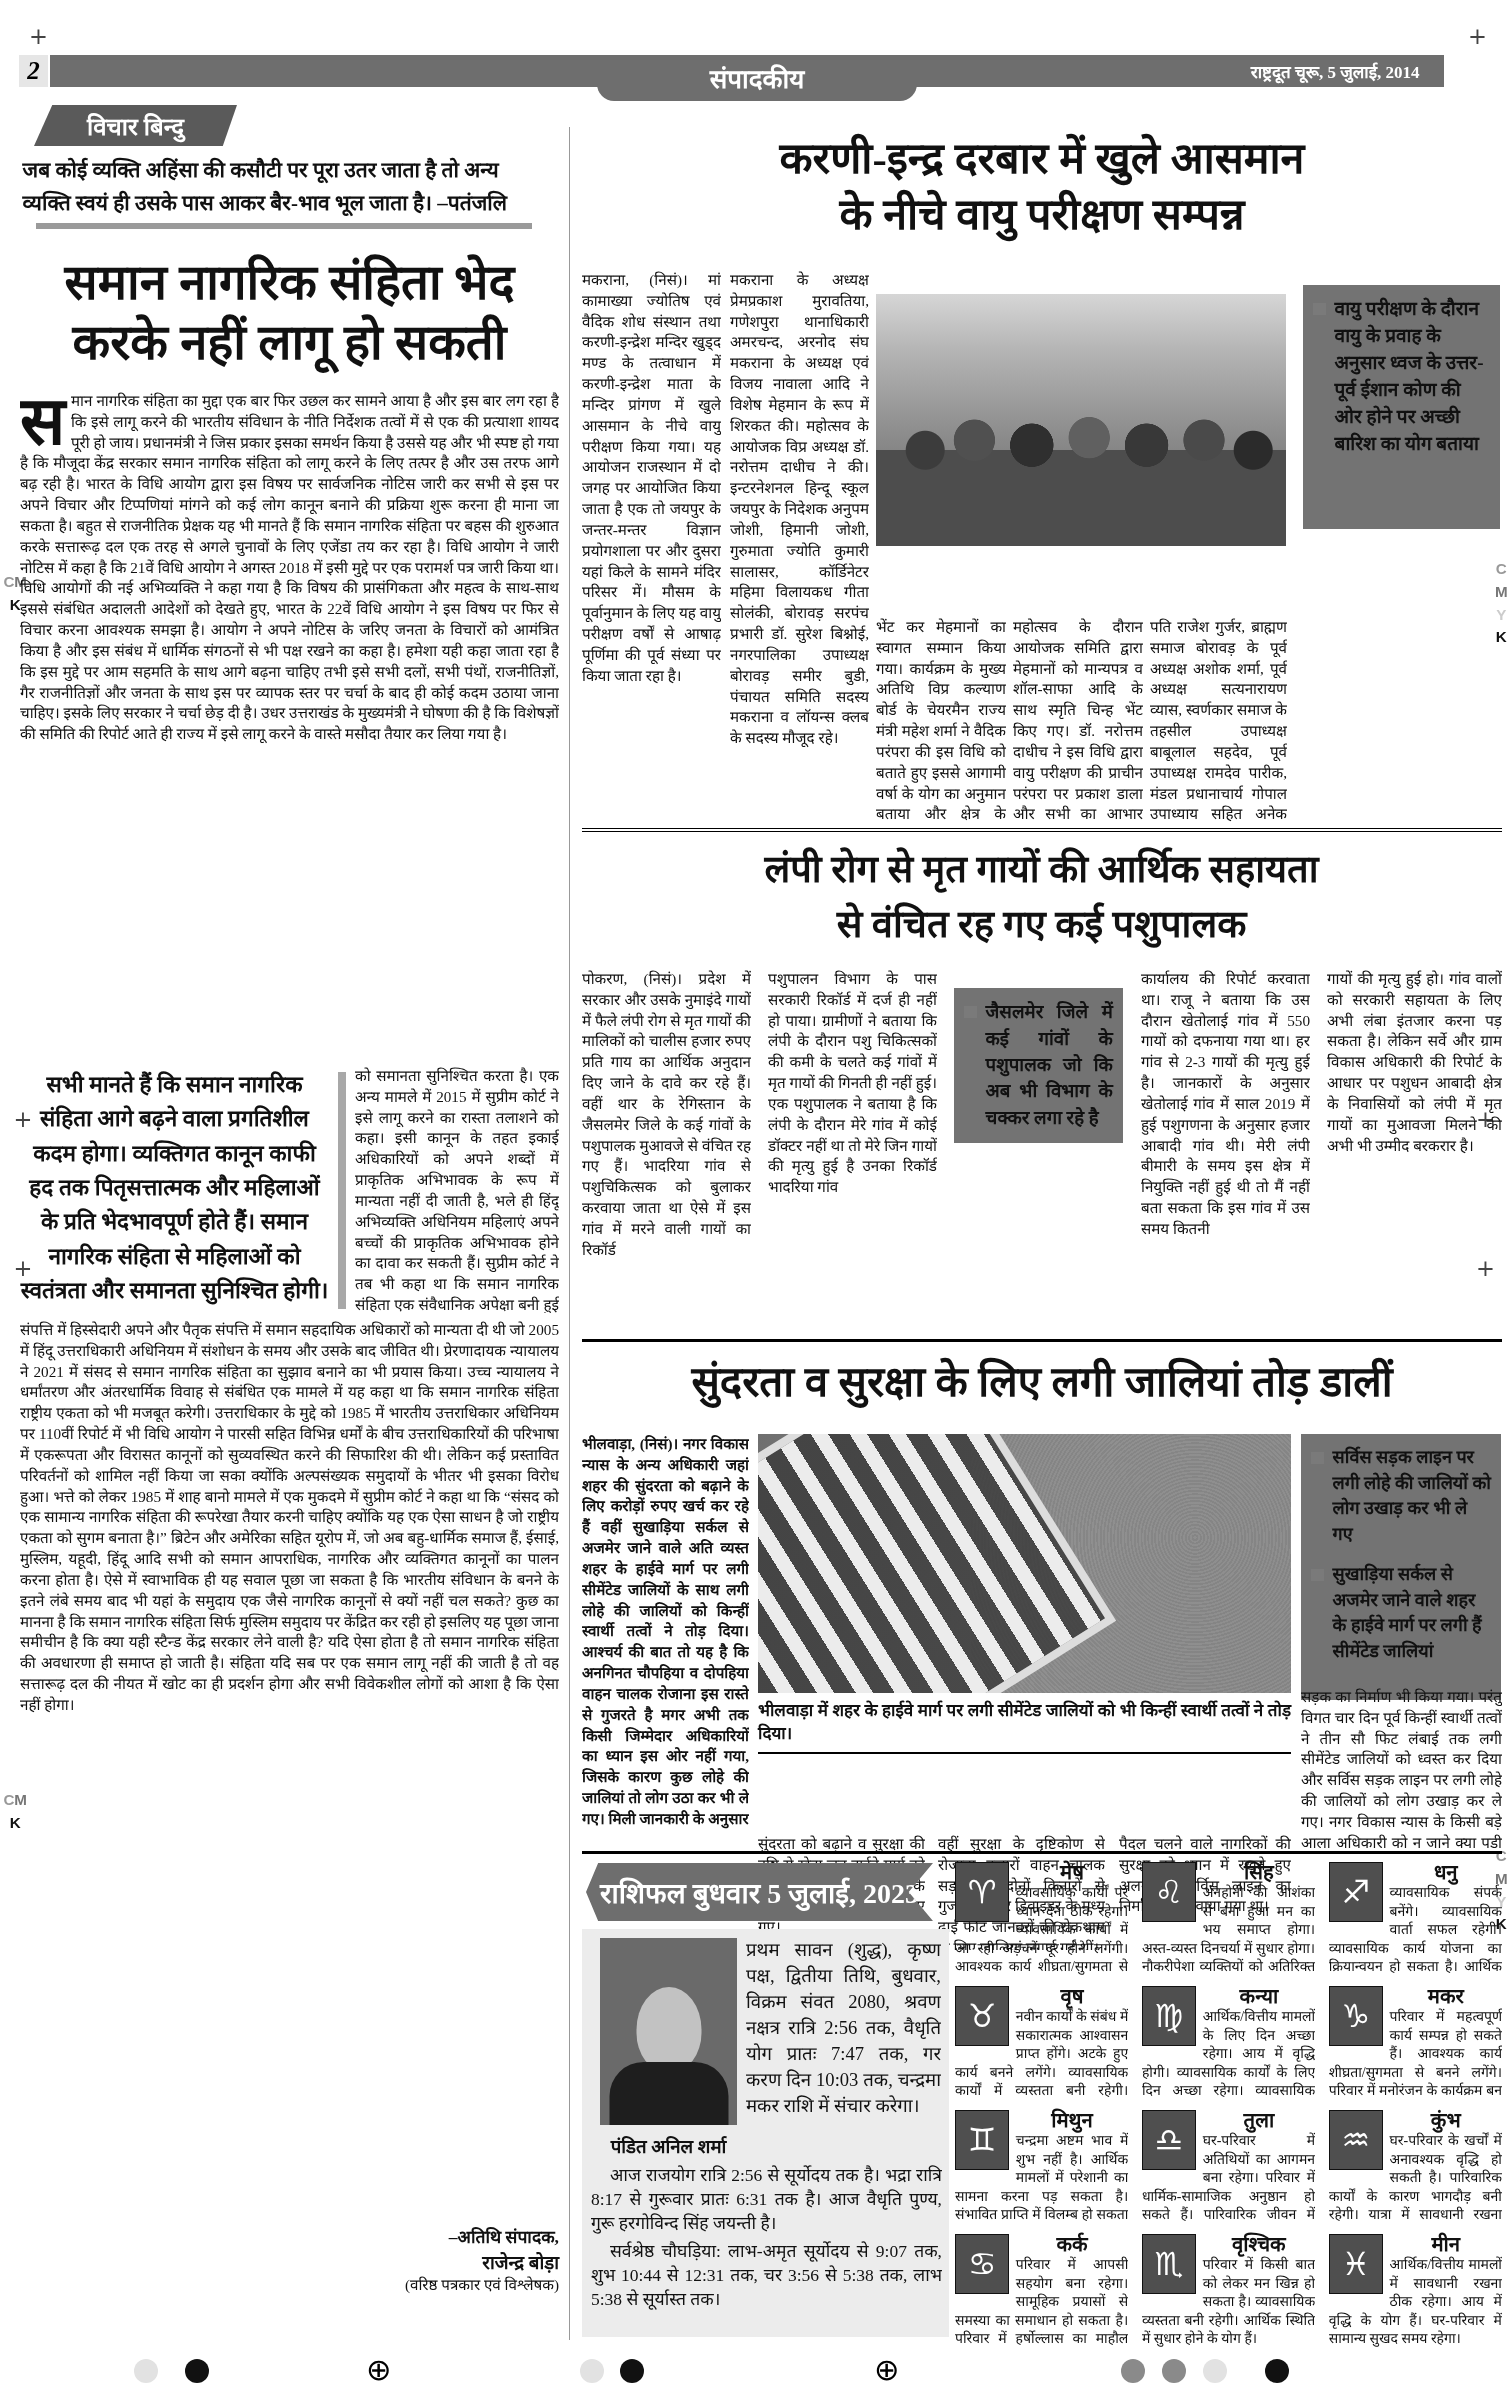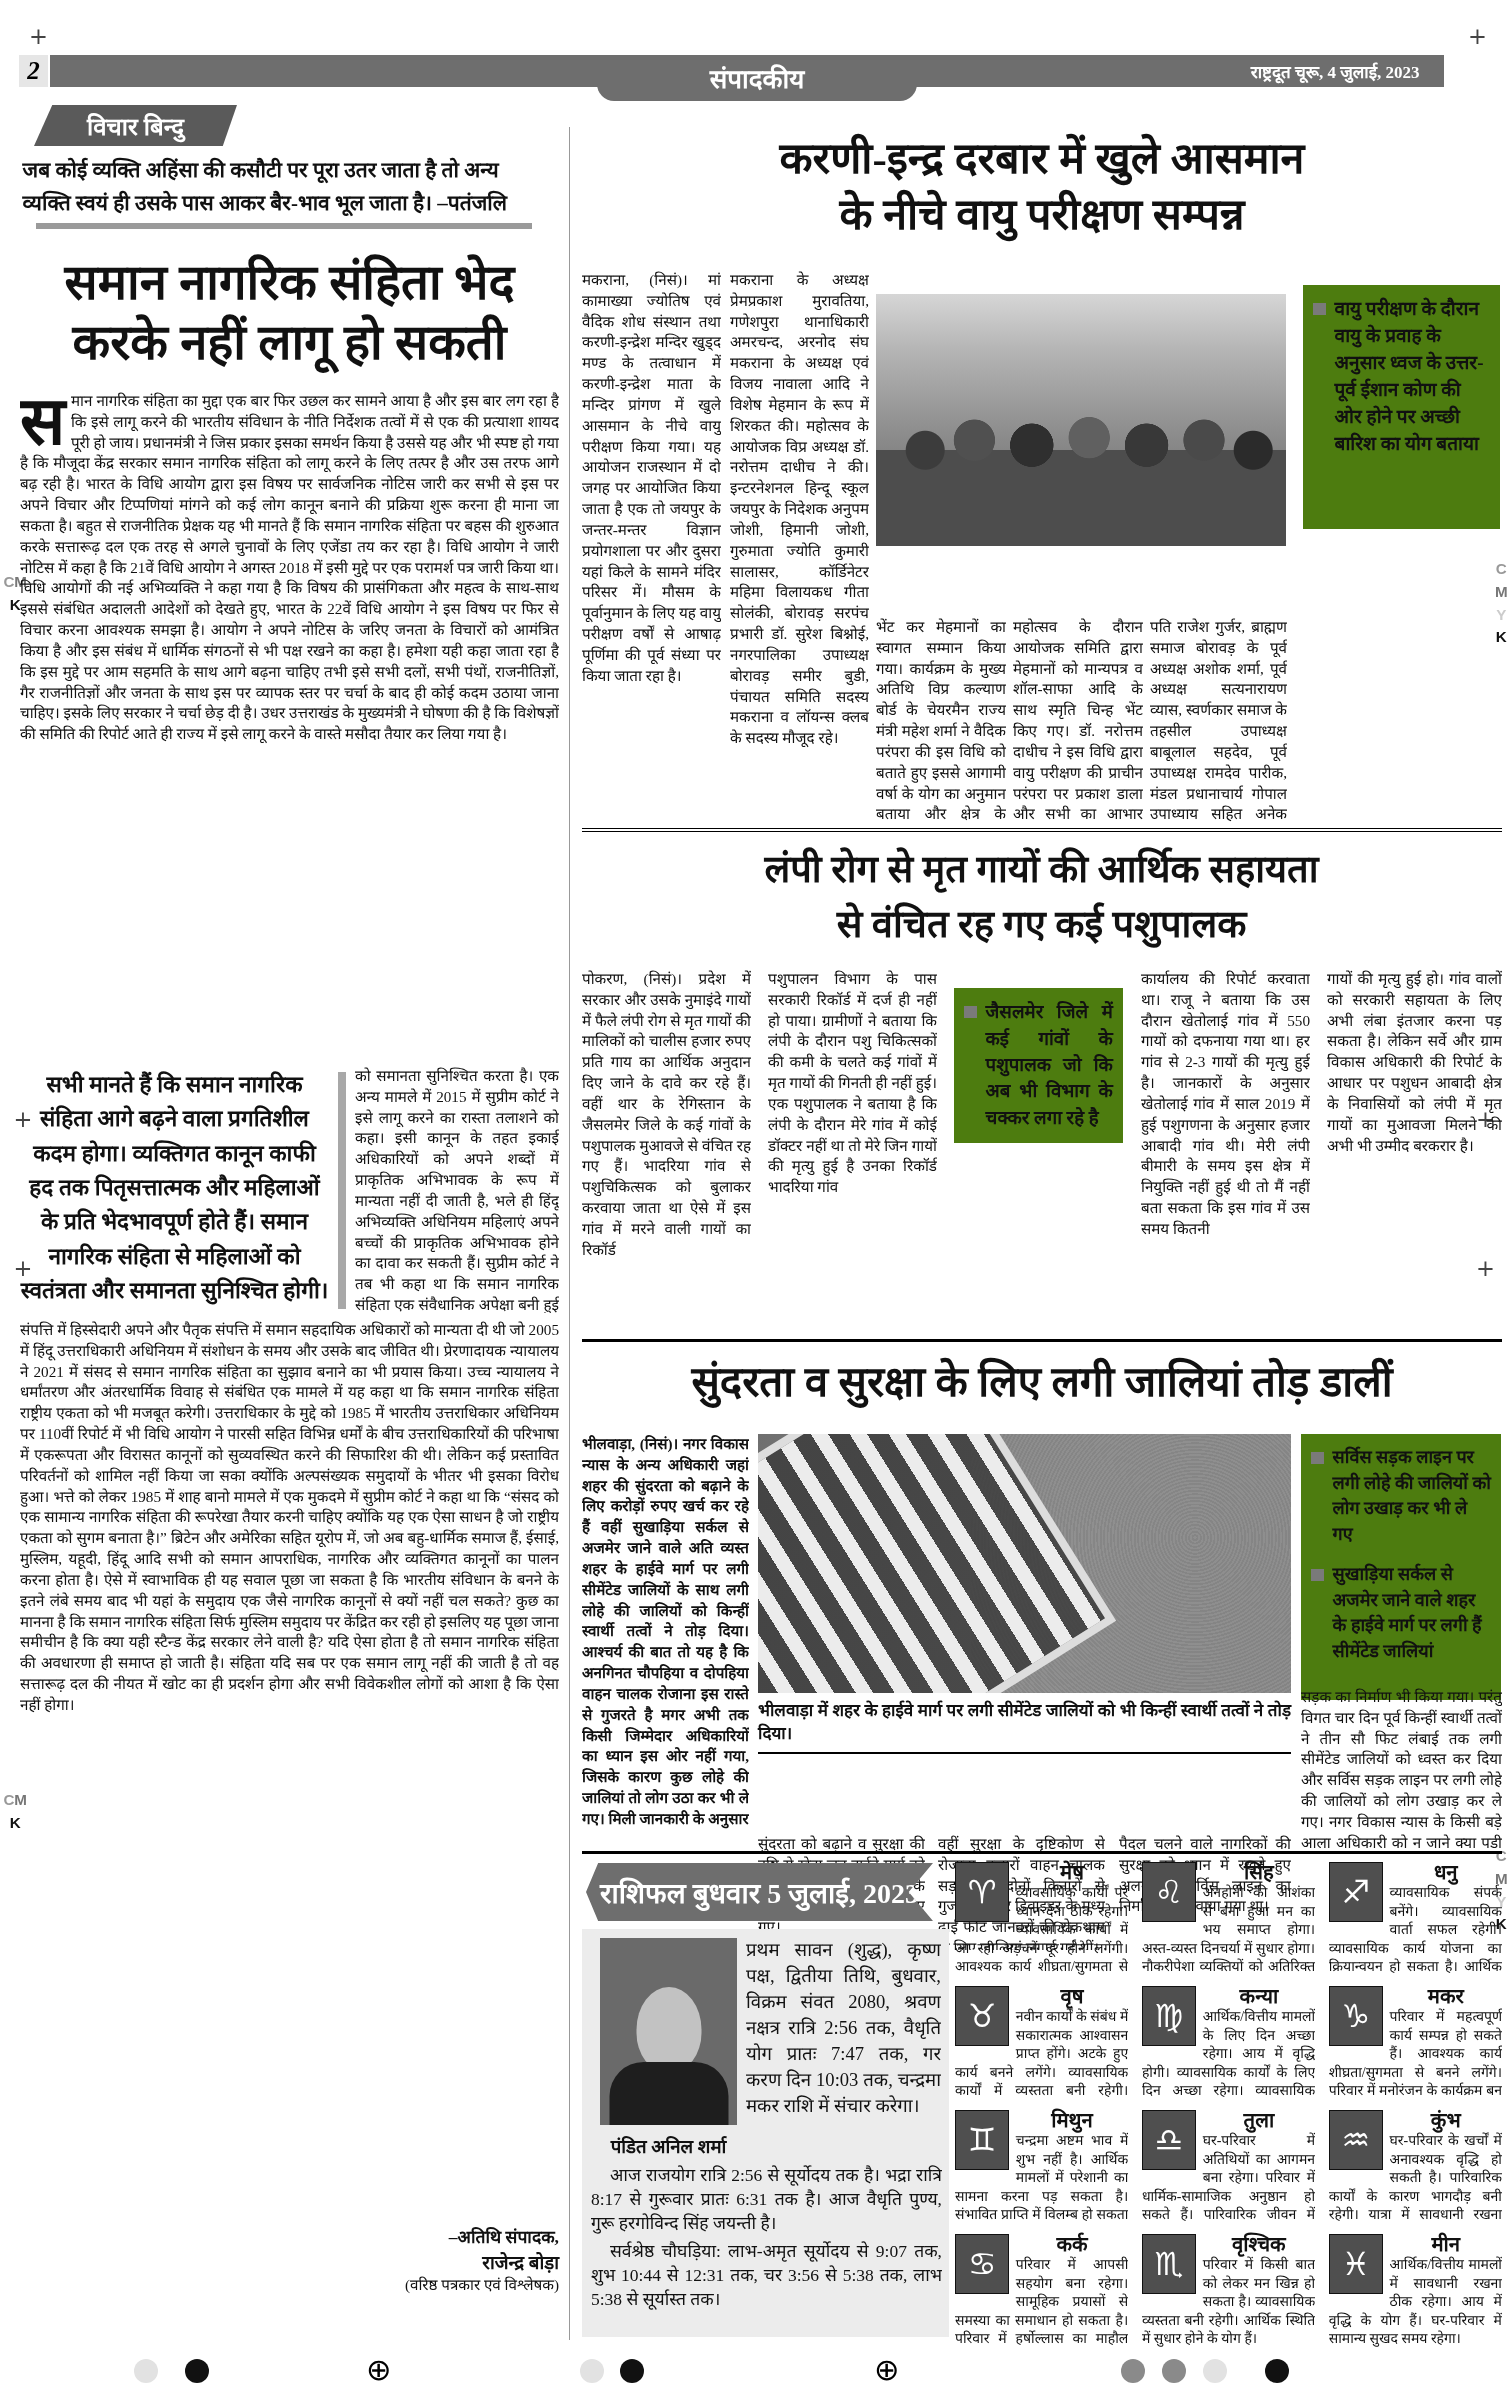--- a/index.html
+++ b/index.html
@@ -54,21 +54,21 @@
       radial-gradient(circle at 52% 57%, #606060 0 20.3px, transparent 21px),
       radial-gradient(circle at 66% 60%, #383838 0 21.5px, transparent 22px),
       radial-gradient(circle at 80% 58%, #4a4a4a 0 20.3px, transparent 21px),
       radial-gradient(circle at 92% 62%, #2b2b2b 0 19px, transparent 20px),
       linear-gradient(0deg, #4d4d4d 0 38%, transparent 38%);}
   .air-caption{left:876px;top:548px;width:410px;font-size:17px;line-height:1.35;font-weight:bold;
     text-align:justify;border-top:3.4px double #000;border-bottom:3.4px double #000;padding:5.6px 2.3px;}
   .air-c3{left:876px;top:617px;width:130px;height:208px;}
   .air-c4{left:1013px;top:617px;width:130px;height:208px;}
   .air-c5{left:1150px;top:617px;width:137px;height:208px;}
-  .hl-box{background:#4d7c0f;padding:11.3px 10.2px;overflow:hidden;}
+  .hl-box{background:#737373;padding:11.3px 10.2px;overflow:hidden;}
   .hl-air{left:1303px;top:285px;width:177px;height:221px;}
   .hl-row{display:flex;gap:9px;}
   .bullet-sq{flex:0 0 12.4px;width:12.4px;height:12.4px;background:#7a7a7a;margin-top:6.8px;}
   .hl-text{font-size:19px;line-height:1.42;font-weight:bold;}
   
   .rule-double{border-top:1.7px solid #000;border-bottom:1.7px solid #000;height:1.7px;}
   .rule-thick{background:#000;height:3.4px;}
   .r1{left:582px;top:828px;width:920px;}
   .r2{left:582px;top:1339px;width:920px;}
   .r3{left:582px;top:1851px;width:920px;}
@@ -148,21 +148,21 @@
   <div class="abs cropmark" style="left:1476px;top:1106px;">+</div>
   <div class="abs cropmark" style="left:1476px;top:1255px;">+</div>
   <div class="abs cmyk" style="left:3.4px;top:571px;"><span style="color:#999;">C</span><span style="color:#777;">M</span><br><span style="color:#111;">K</span></div>
   <div class="abs cmyk" style="left:3.4px;top:1789px;"><span style="color:#999;">C</span><span style="color:#777;">M</span><br><span style="color:#111;">K</span></div>
   <div class="abs cmyk" style="left:1495px;top:558px;"><span style="color:#999;">C</span><br><span style="color:#777;">M</span><br><span style="color:#ccc;">Y</span><br><span style="color:#111;">K</span></div>
   <div class="abs cmyk" style="left:1495px;top:1845px;"><span style="color:#999;">C</span><br><span style="color:#777;">M</span><br><span style="color:#ccc;">Y</span><br><span style="color:#111;">K</span></div>
 
   <div class="abs pagenum-box">2</div>
   <div class="abs header-bar"></div>
   <div class="abs masthead-date">
-      <span style="padding-right:12.4px;">राष्ट्रदूत चूरू, 4 जुलाई, 2023</span>
+      <span style="padding-right:12.4px;">राष्ट्रदूत चूरू, 5 जुलाई, 2014</span>
     </div>
   <div class="abs header-tab">
       <span>संपादकीय</span>
     </div>
 
   <div class="abs thought-label">
       <span>विचार बिन्दु</span>
     </div>
   <div class="abs thought-quote">जब कोई व्यक्ति अहिंसा की कसौटी पर पूरा उतर जाता है तो अन्य व्यक्ति स्वयं ही उसके पास आकर बैर-भाव भूल जाता है। –पतंजलि</div>
   <div class="abs thought-rule"></div>

